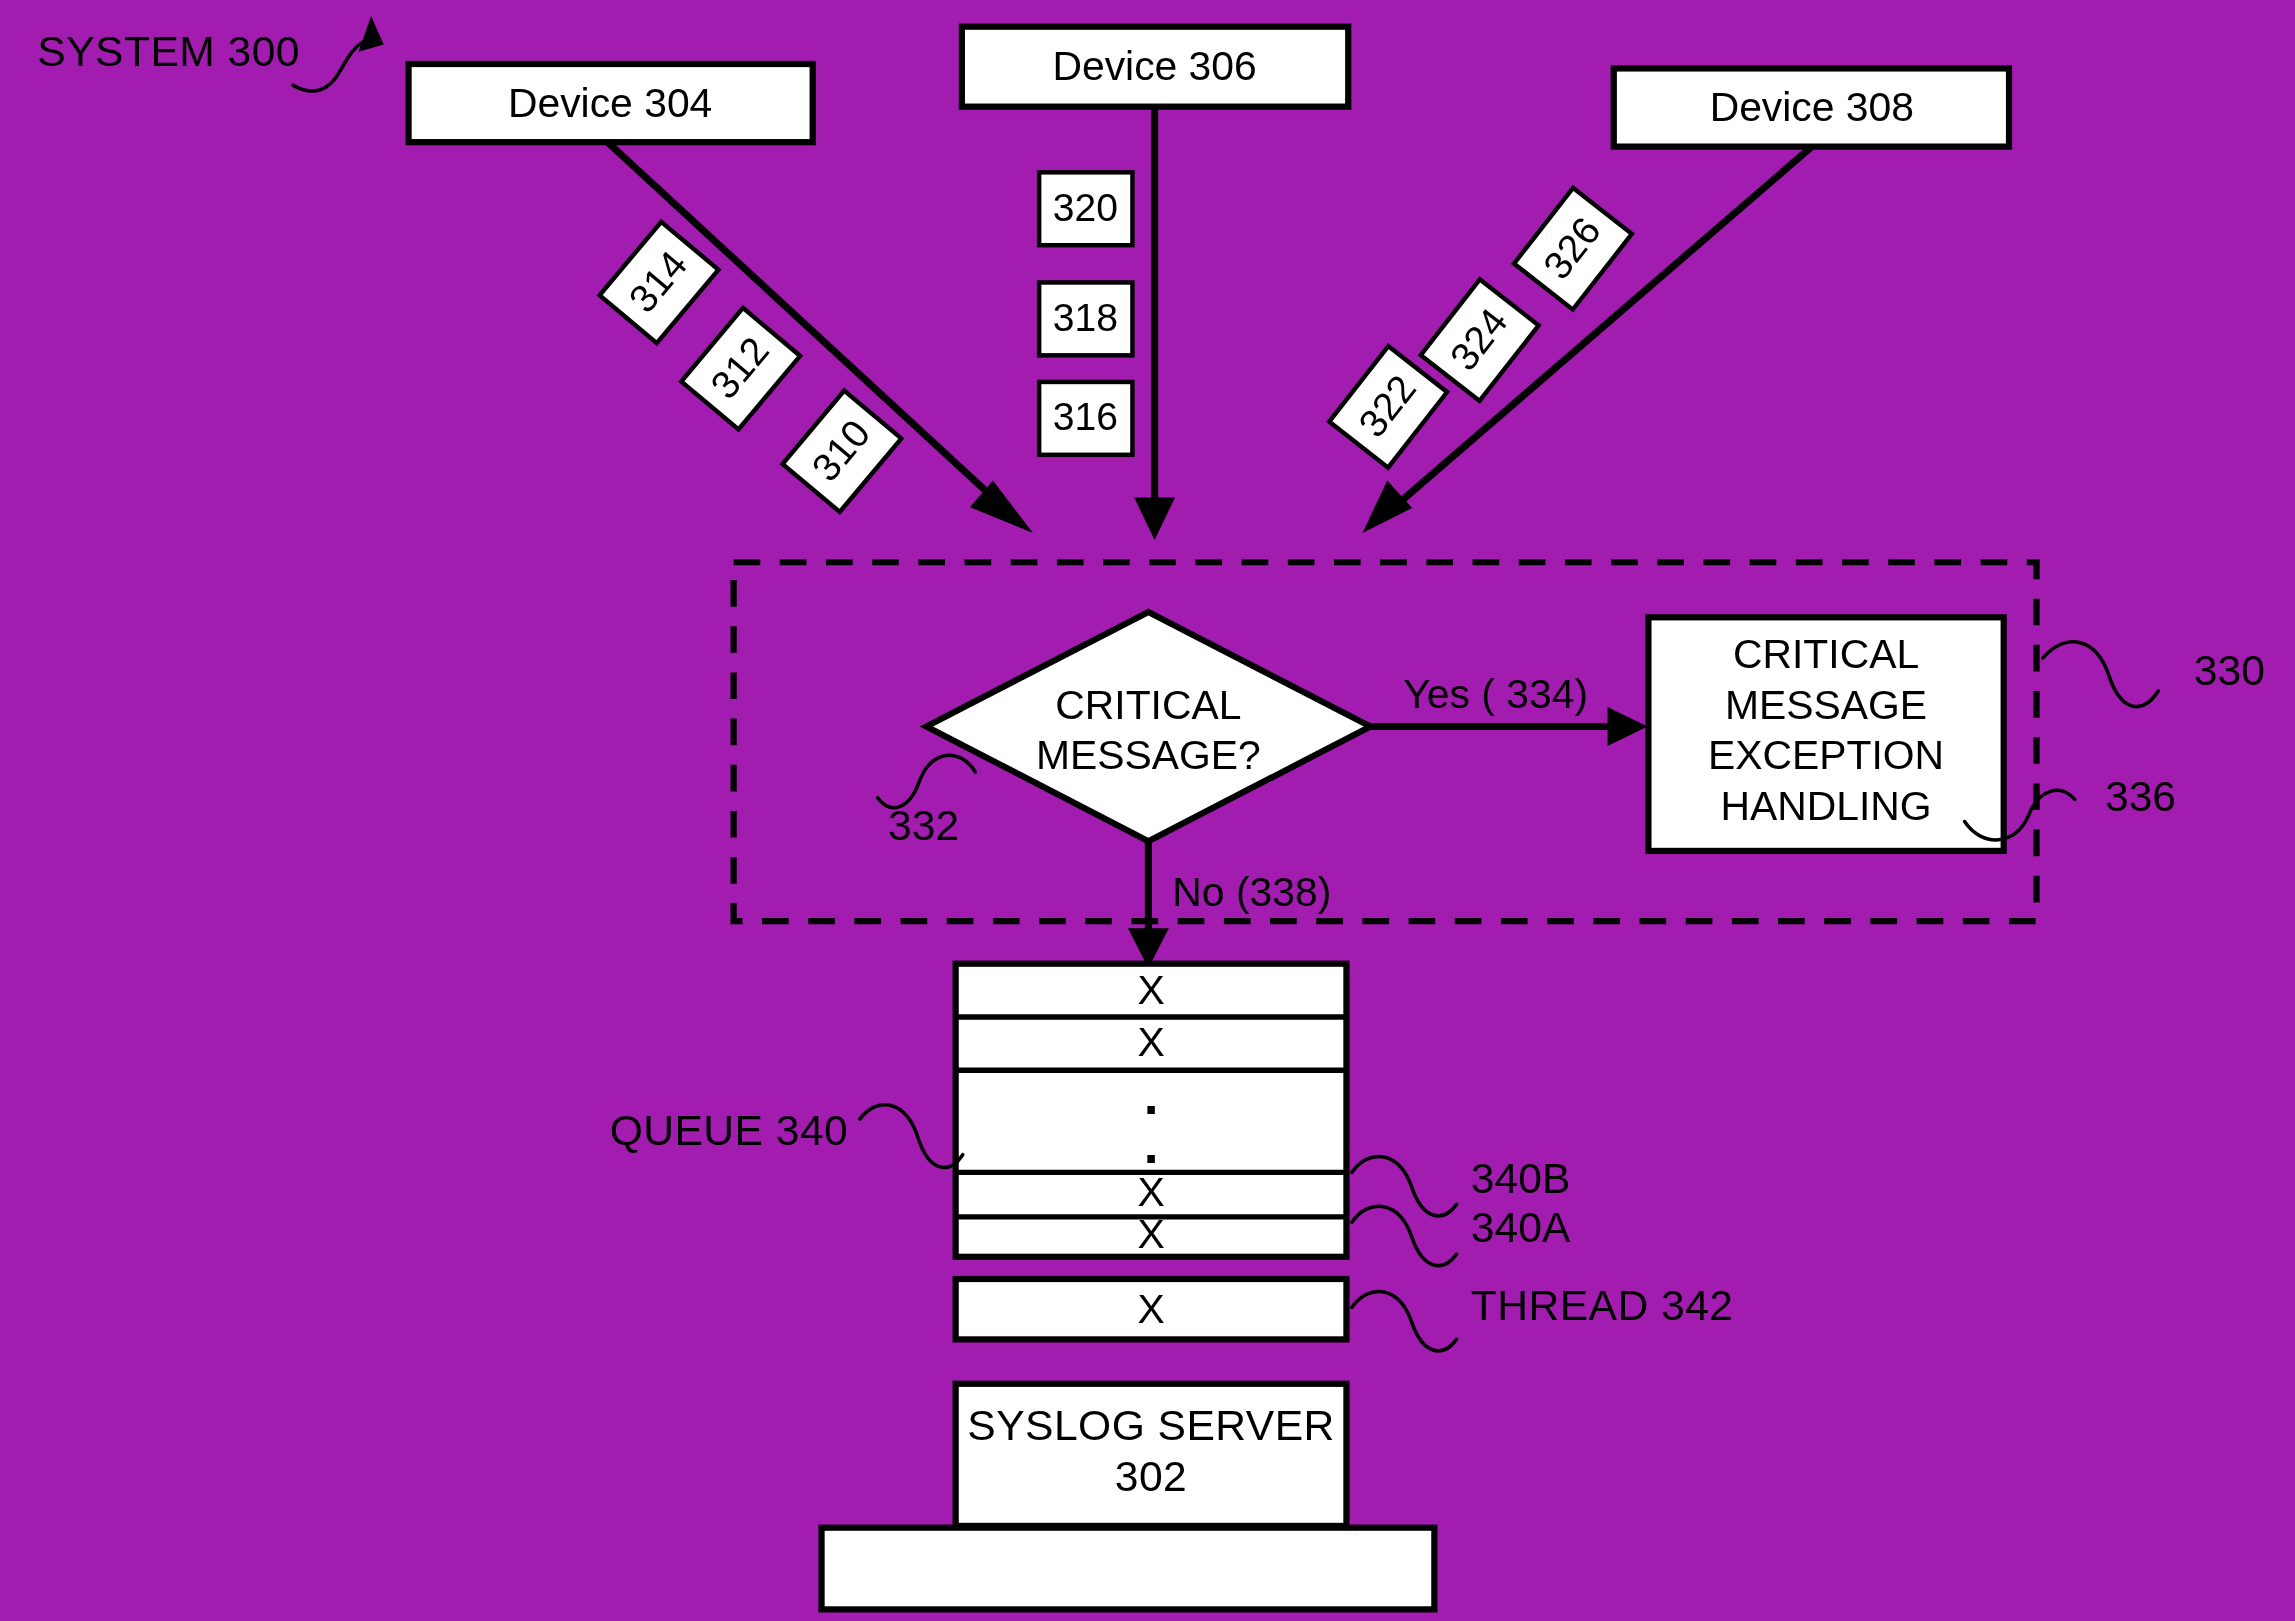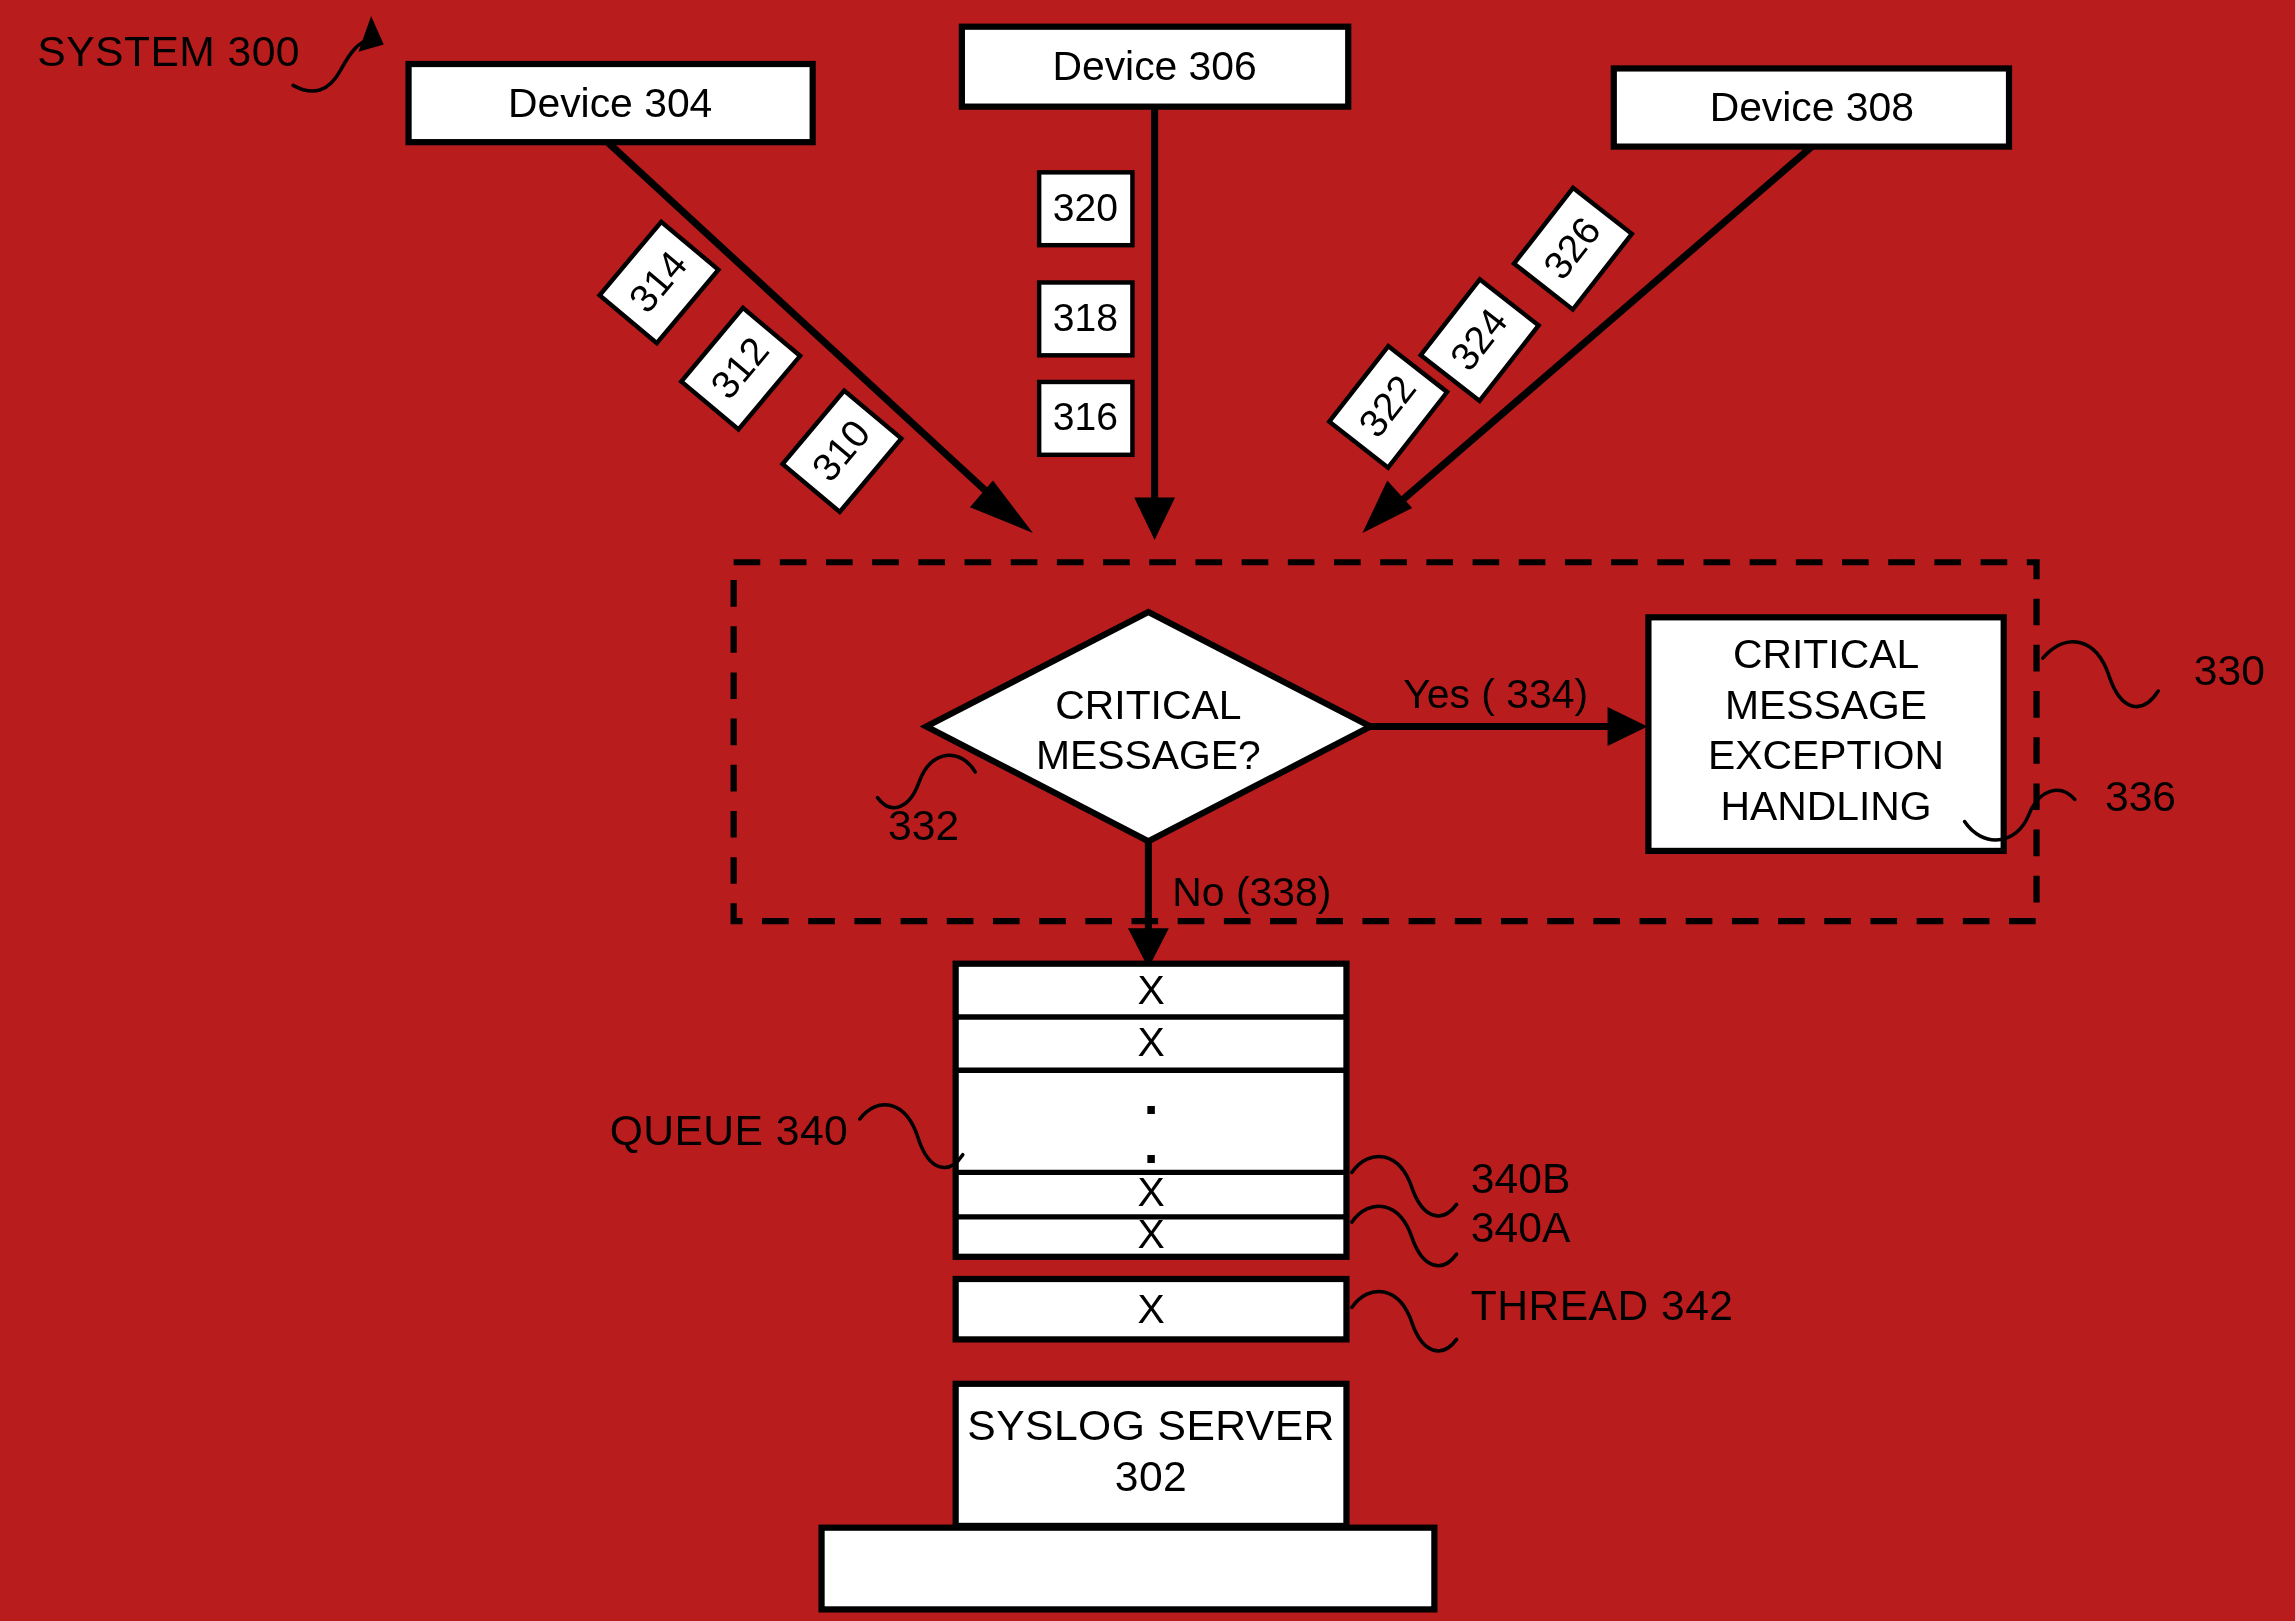--- a/index.html
+++ b/index.html
@@ -11,21 +11,21 @@
   body {
     width: 2295px;
     height: 1621px;
     overflow: hidden;
     font-family: "Liberation Sans", sans-serif;
   }
   #diagram-root {
     position: relative;
     width: 2295px;
     height: 1621px;
-    background: #b91c1c;
+    background: #a21caf;
   }
   svg#figure {
     display: block;
     width: 2295px;
     height: 1621px;
   }
   .shape {
     fill: #ffffff;
     stroke: #000000;
     stroke-width: 7;

